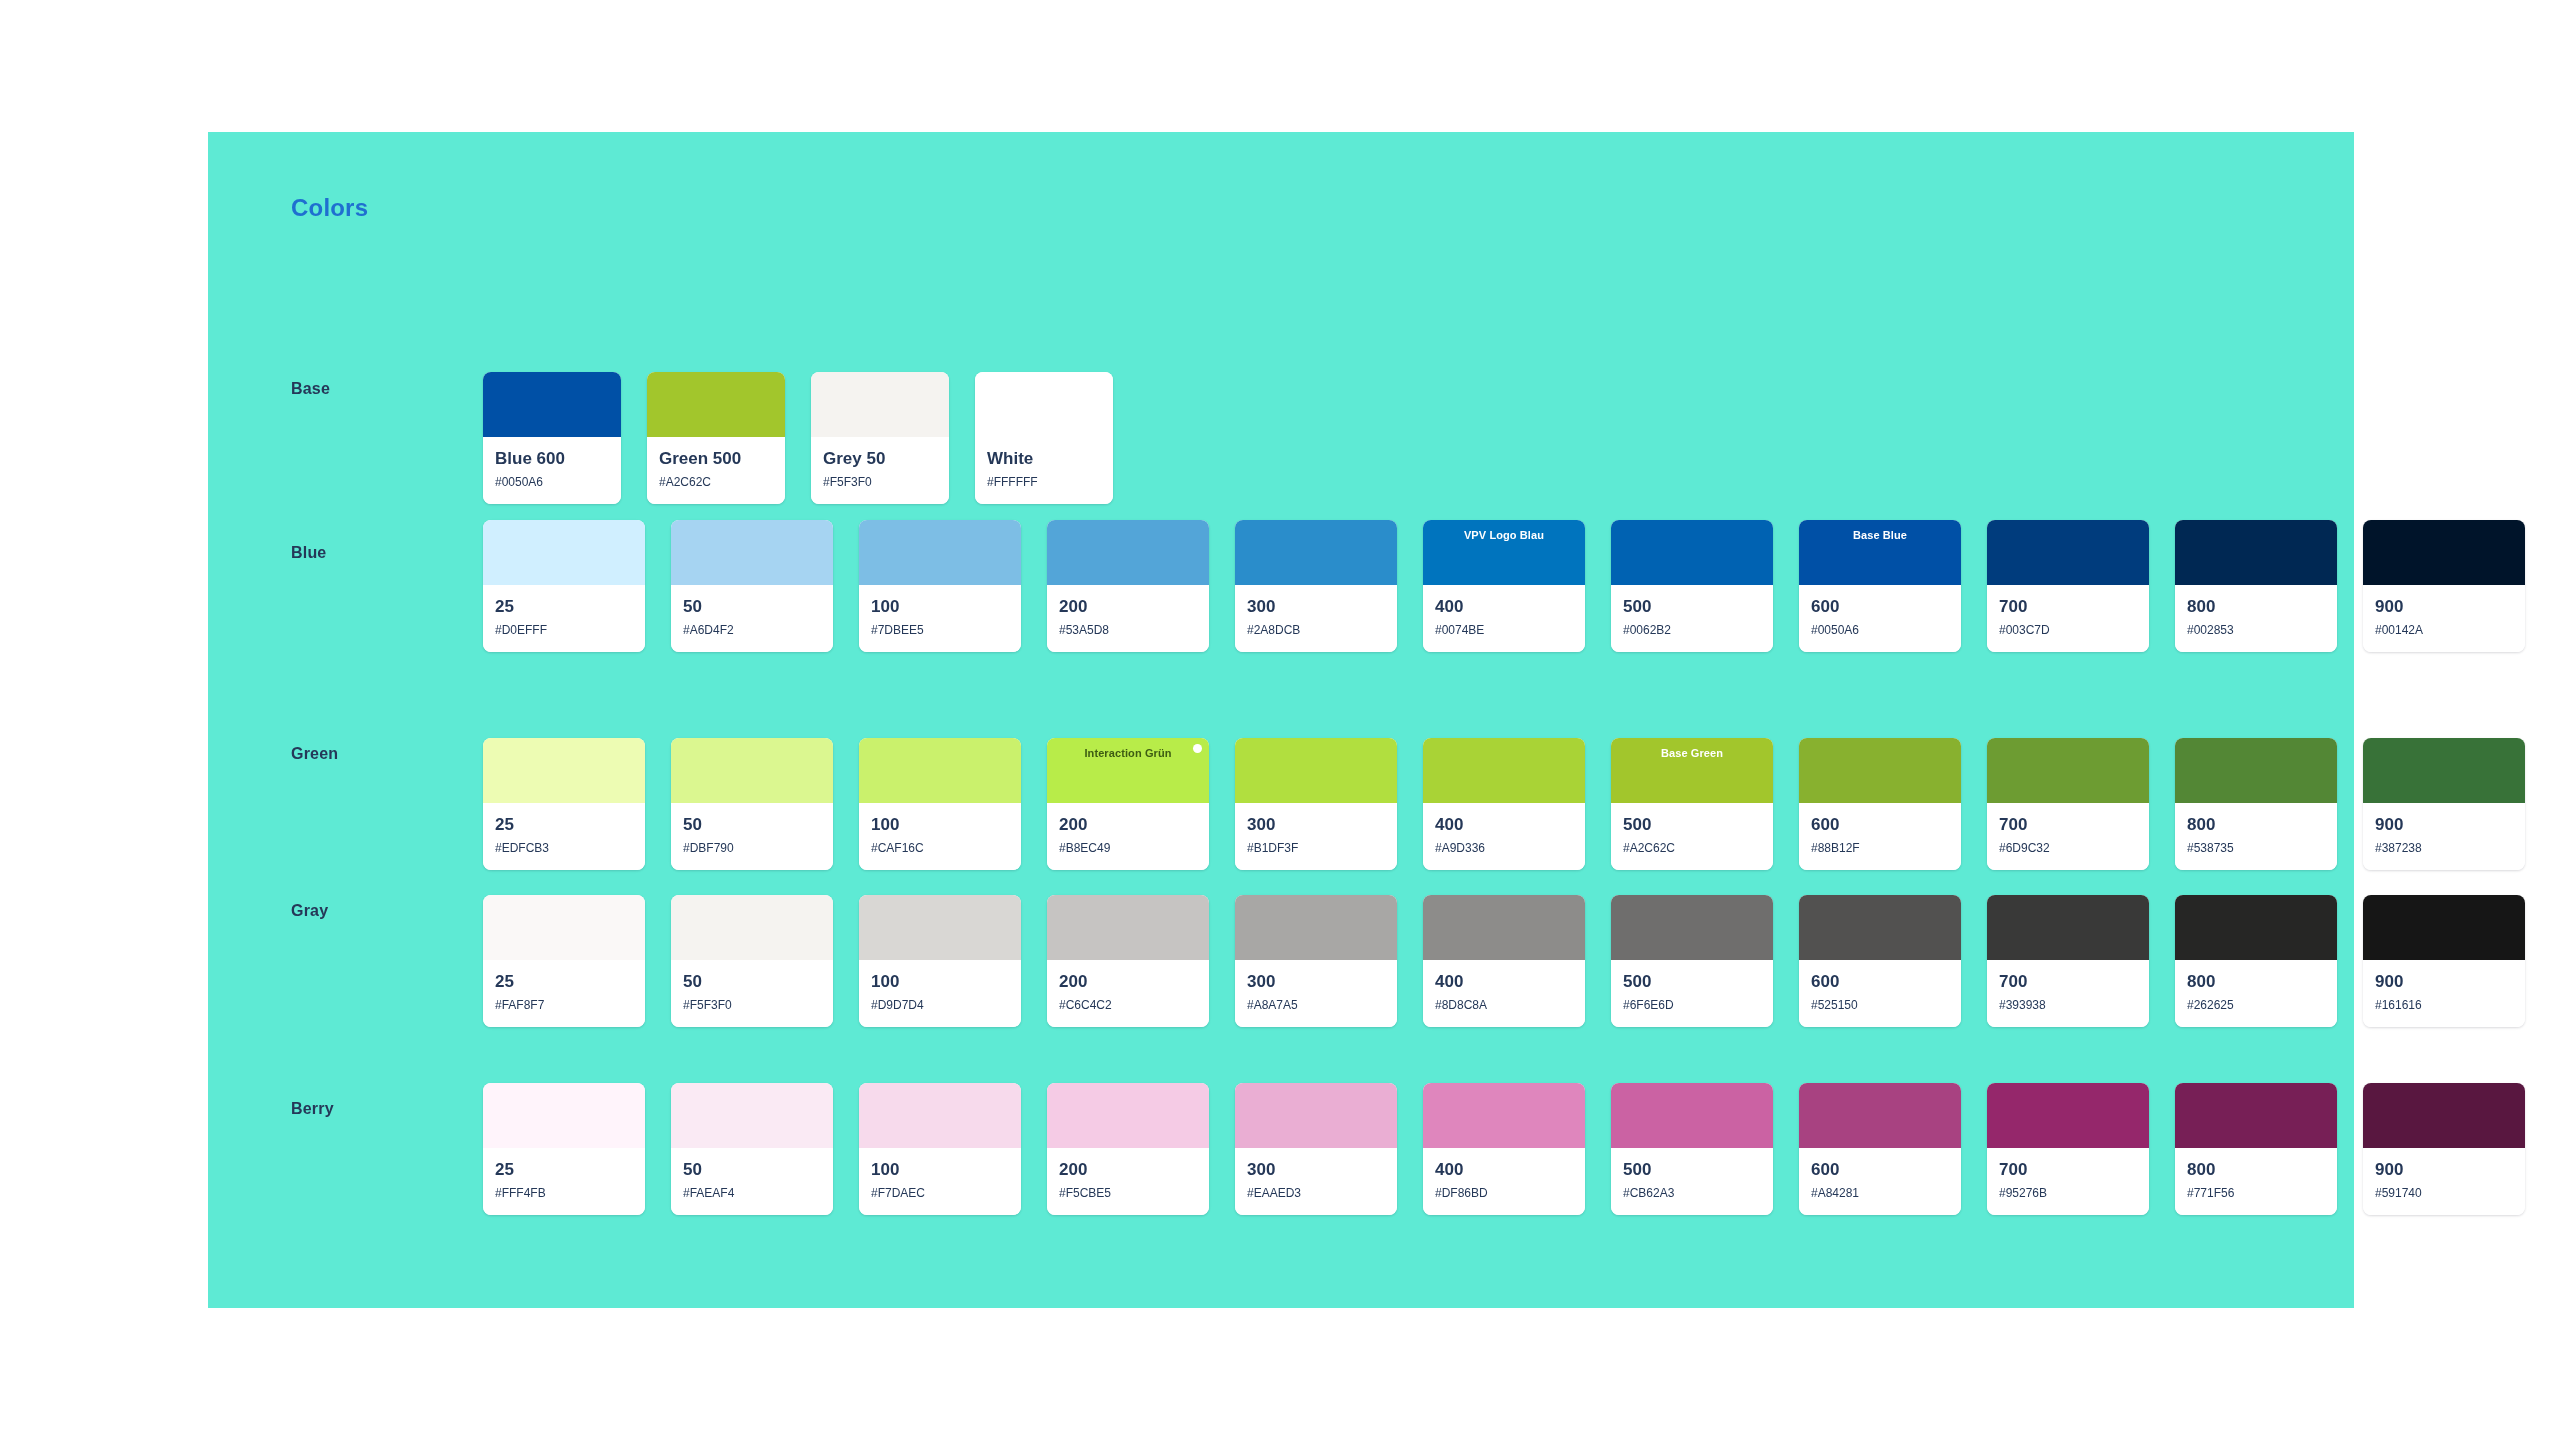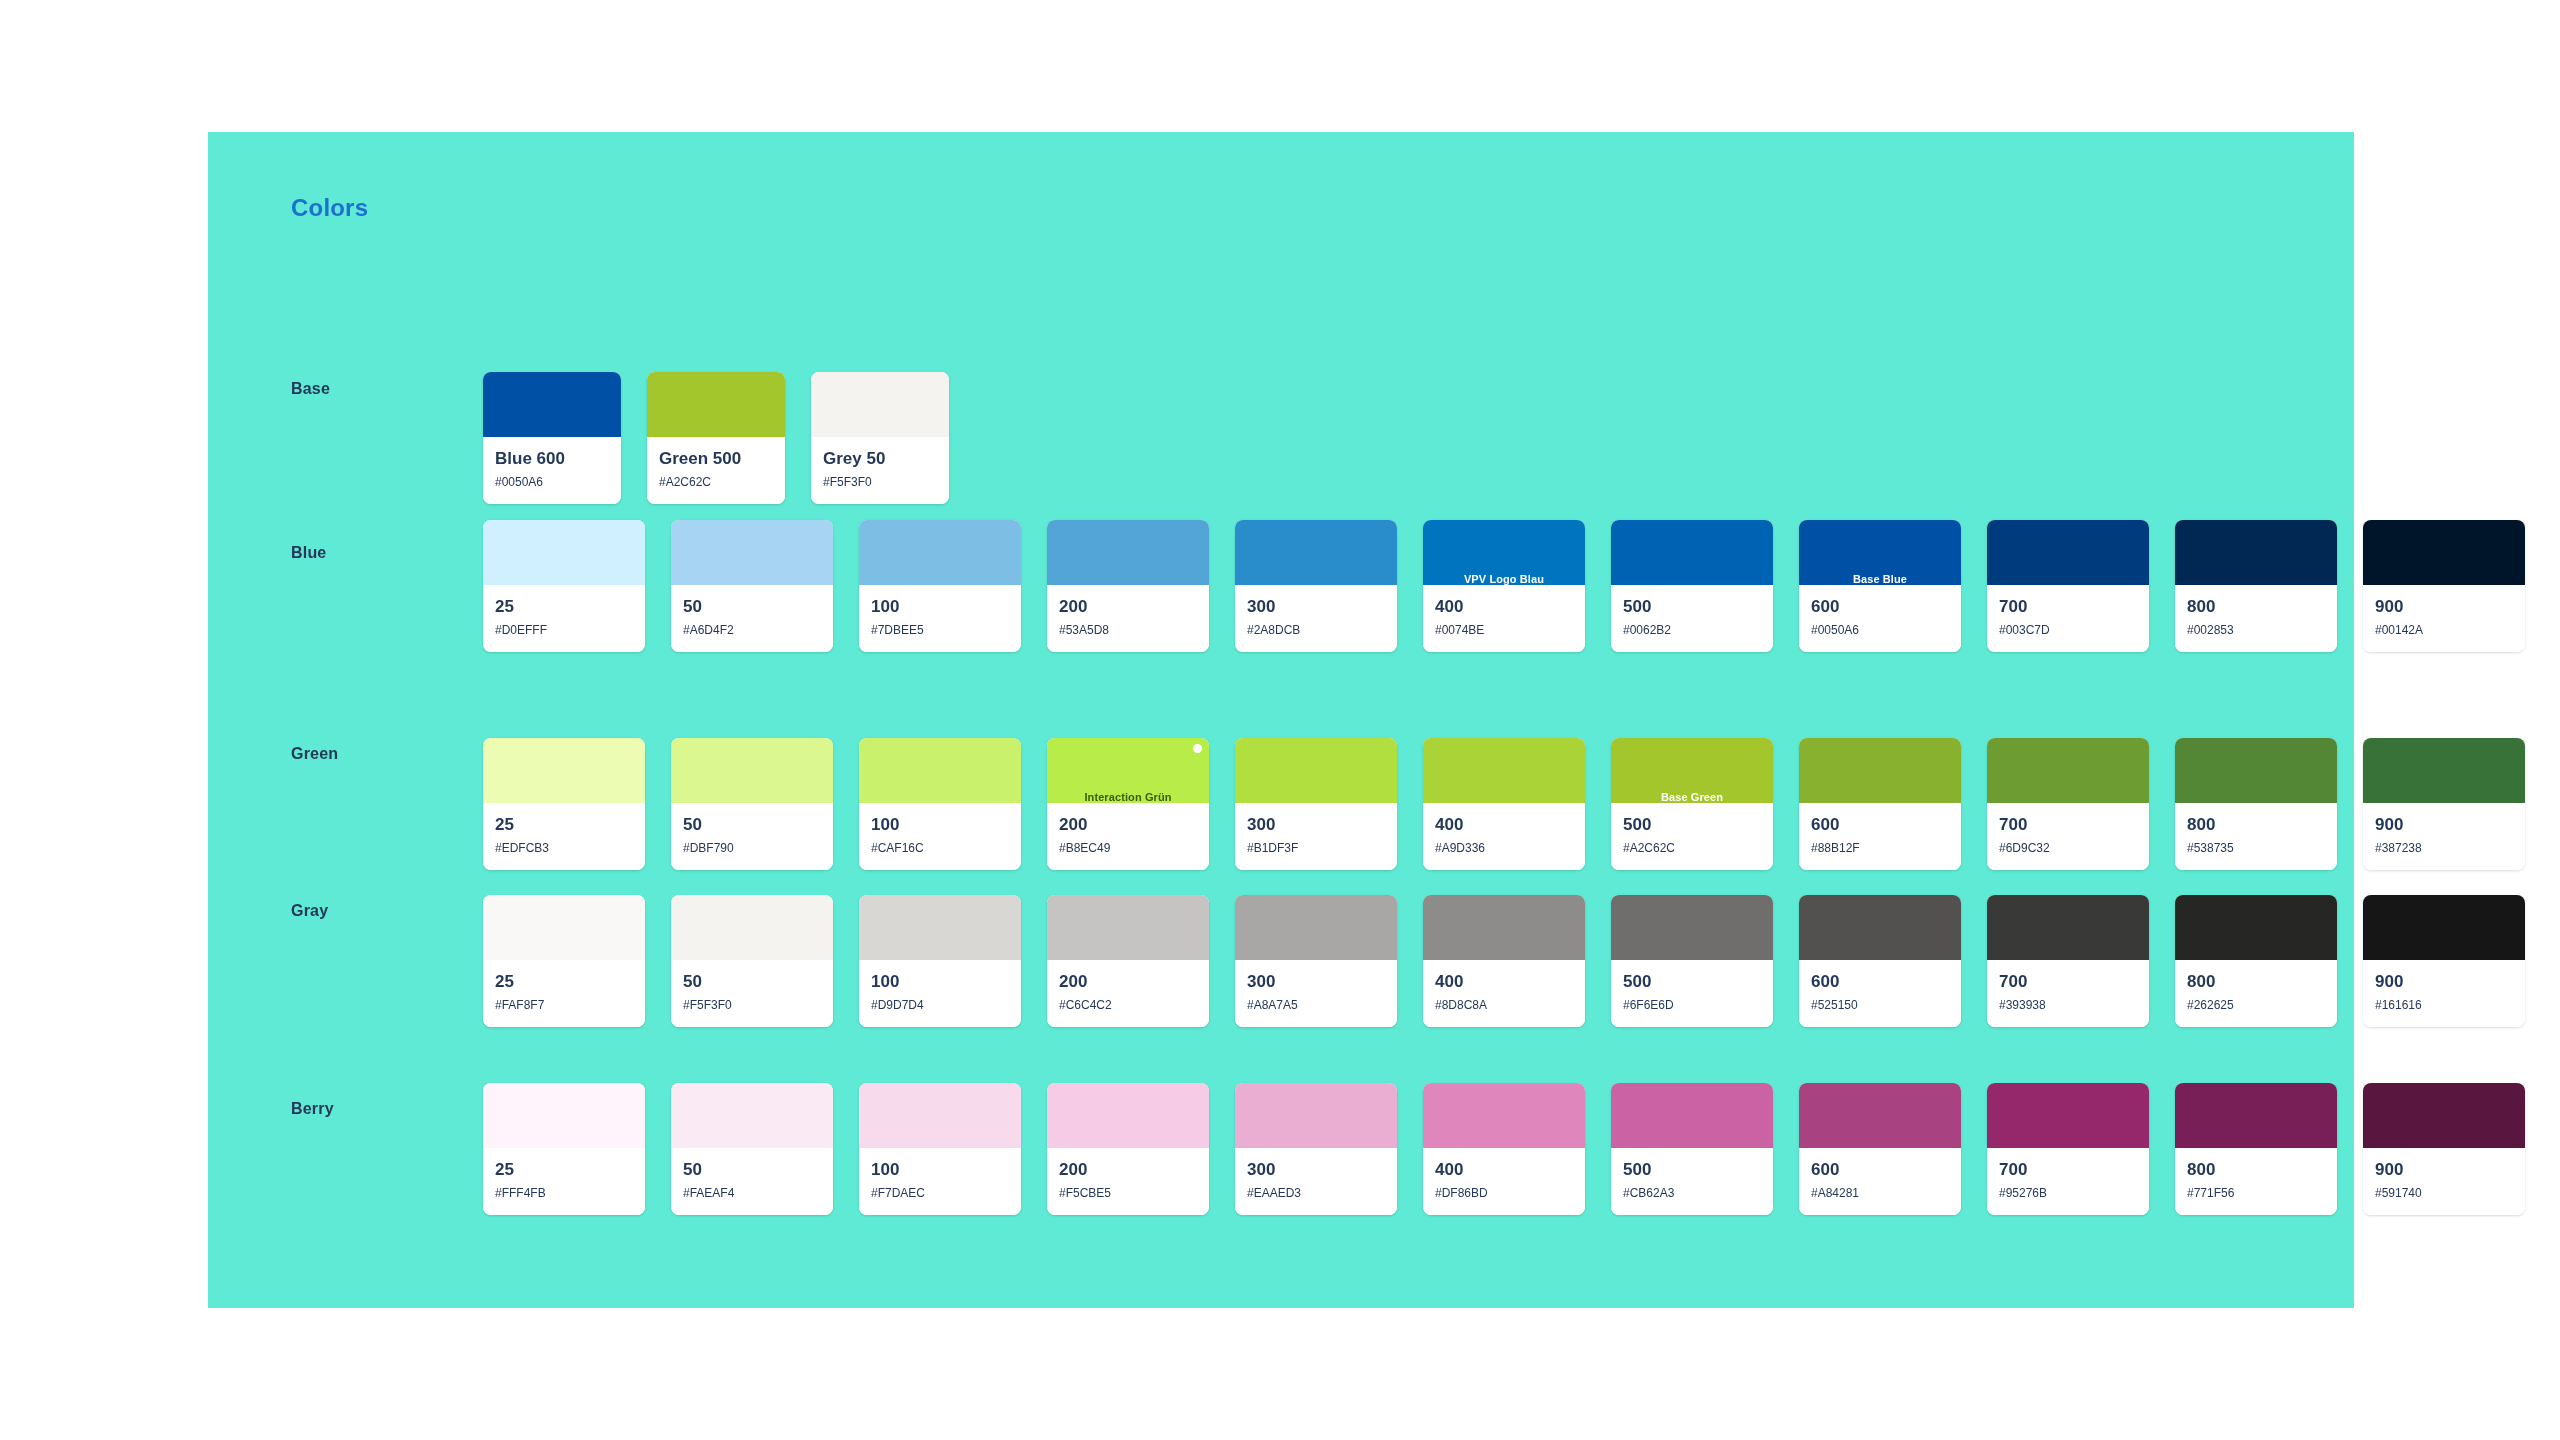--- a/index.html
+++ b/index.html
@@ -75,21 +75,21 @@
     flex: 0 0 auto;
   }
 
   .swatch-spacer { flex: 0 0 auto; width: 26px; }
 
   .swatch-chip {
     height: 65px;
     width: 100%;
     position: relative;
     display: flex;
-    align-items: flex-end;
+    align-items: flex-start;
     justify-content: center;
   }
 
   .chip-note {
     margin-top: 10px;
     font-size: 11px;
     font-weight: 700;
     letter-spacing: 0.1px;
     line-height: 1;
     white-space: nowrap;
@@ -160,20 +160,27 @@
           </div>
           <div class="swatch-spacer"></div>
           <div class="swatch-card">
             <div class="swatch-chip" style="background: rgb(245, 243, 240);"></div>
             <div class="swatch-meta">
               <div class="swatch-name">Grey 50</div>
               <div class="swatch-hex">#F5F3F0</div>
             </div>
           </div>
           <div class="swatch-spacer"></div>
+          <div class="swatch-card">
+            <div class="swatch-chip" style="background: rgb(255, 255, 255);"></div>
+            <div class="swatch-meta">
+              <div class="swatch-name">White</div>
+              <div class="swatch-hex">#FFFFFF</div>
+            </div>
+          </div>
         </div>
       </div>
       <div class="palette-row" style="top: 348px;">
         <div class="row-label" style="top: 64px;">Blue</div>
         <div class="swatch-strip" style="top: 40px;">
           <div class="swatch-card">
             <div class="swatch-chip" style="background: rgb(208, 239, 255);"></div>
             <div class="swatch-meta">
               <div class="swatch-name">25</div>
               <div class="swatch-hex">#D0EFFF</div>

